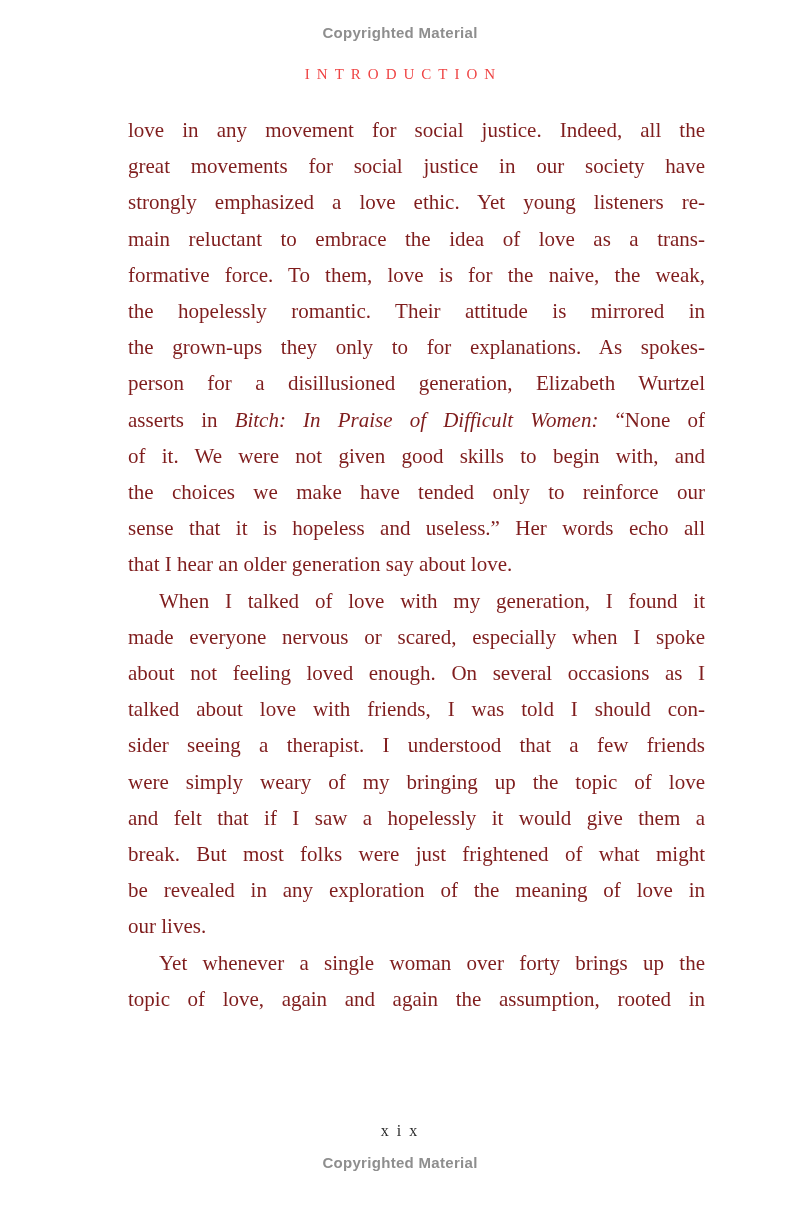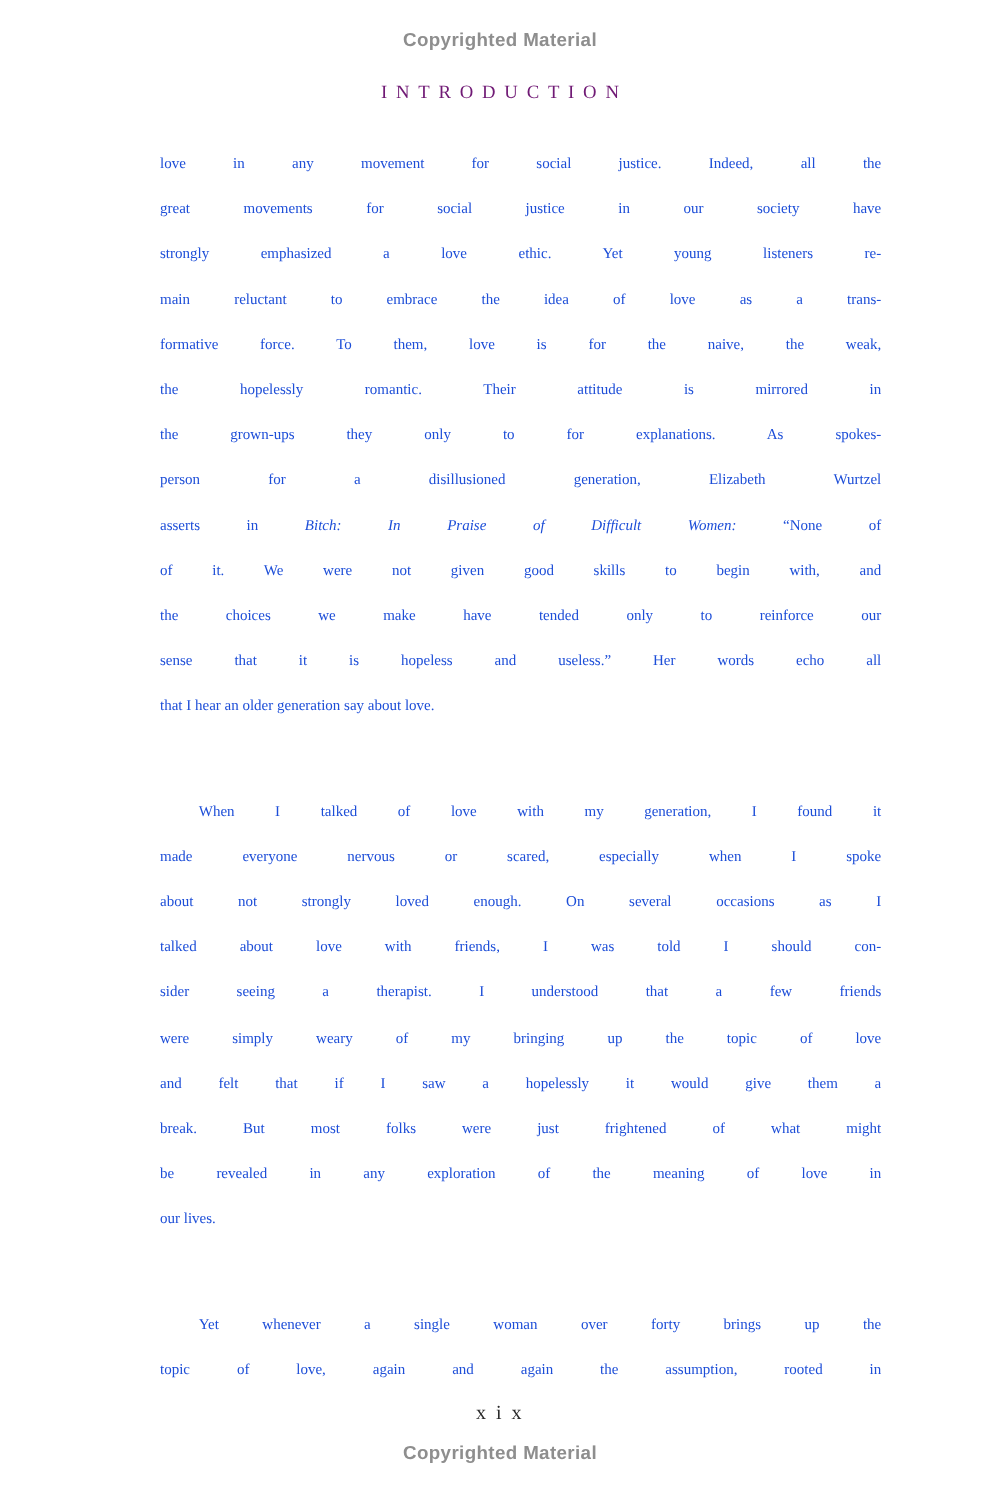--- a/index.html
+++ b/index.html
@@ -31,43 +31,42 @@
   .notice-bottom { top: 1154px; }
   .running-head {
     position: absolute;
     top: 66px;
     left: 0;
     width: 100%;
     text-align: center;
     font-family: "Liberation Serif", serif;
     font-size: 15px;
     letter-spacing: 7px;
-    color: #701a75;
+    color: #ef4444;
     text-indent: 7px; 
   }
   .text-body {
     position: absolute;
     top: 112px;
     left: 128px;
     width: 577px;
-    font-size: 12px;
+    font-size: 21px;
     line-height: 36.2px;
-    color: #1d4ed8;
+    color: #7f1d1d;
   }
   .line {
     white-space: normal;
     text-align: left;
   }
   .line.just {
     text-align: justify;
     text-align-last: justify;
   }
   .line.indent {
     text-indent: 31px;
-    margin-top: 48px;
   }
   .ital {
     font-style: italic;
     margin-top: 36px;
   }
   .page-number {
     position: absolute;
     top: 1122px;
     left: 0;
     width: 100%;
@@ -96,21 +95,21 @@
       <div class="line just">the hopelessly romantic. Their attitude is mirrored in</div>
       <div class="line just">the grown-ups they only to for explanations. As spokes-</div>
       <div class="line just">person for a disillusioned generation, Elizabeth Wurtzel</div>
       <div class="line just"><span>asserts in </span><span class="ital">Bitch: In Praise of Difficult Women:</span><span> “None of</span></div>
       <div class="line just">of it. We were not given good skills to begin with, and</div>
       <div class="line just">the choices we make have tended only to reinforce our</div>
       <div class="line just">sense that it is hopeless and useless.” Her words echo all</div>
       <div class="line">that I hear an older generation say about love.</div>
       <div class="line just indent">When I talked of love with my generation, I found it</div>
       <div class="line just">made everyone nervous or scared, especially when I spoke</div>
-      <div class="line just">about not strongly loved enough. On several occasions as I</div>
+      <div class="line just">about not feeling loved enough. On several occasions as I</div>
       <div class="line just">talked about love with friends, I was told I should con-</div>
       <div class="line just">sider seeing a therapist. I understood that a few friends</div>
       <div class="line just">were simply weary of my bringing up the topic of love</div>
       <div class="line just">and felt that if I saw a hopelessly it would give them a</div>
       <div class="line just">break. But most folks were just frightened of what might</div>
       <div class="line just">be revealed in any exploration of the meaning of love in</div>
       <div class="line">our lives.</div>
       <div class="line just indent">Yet whenever a single woman over forty brings up the</div>
       <div class="line just">topic of love, again and again the assumption, rooted in</div>
     </div>

